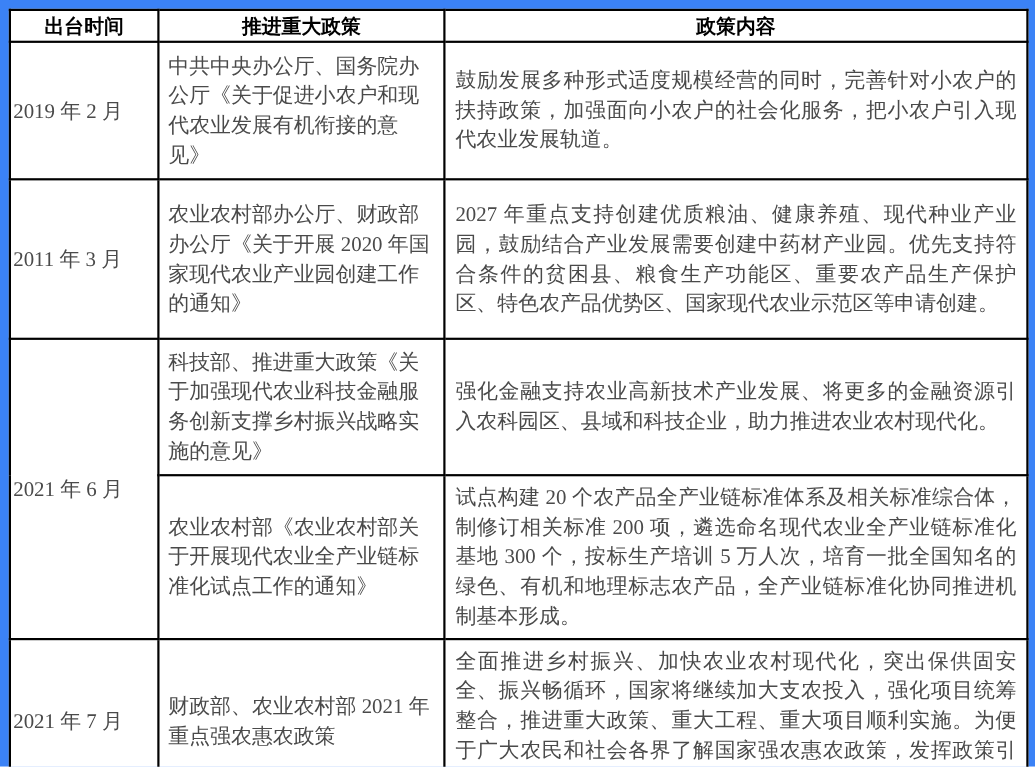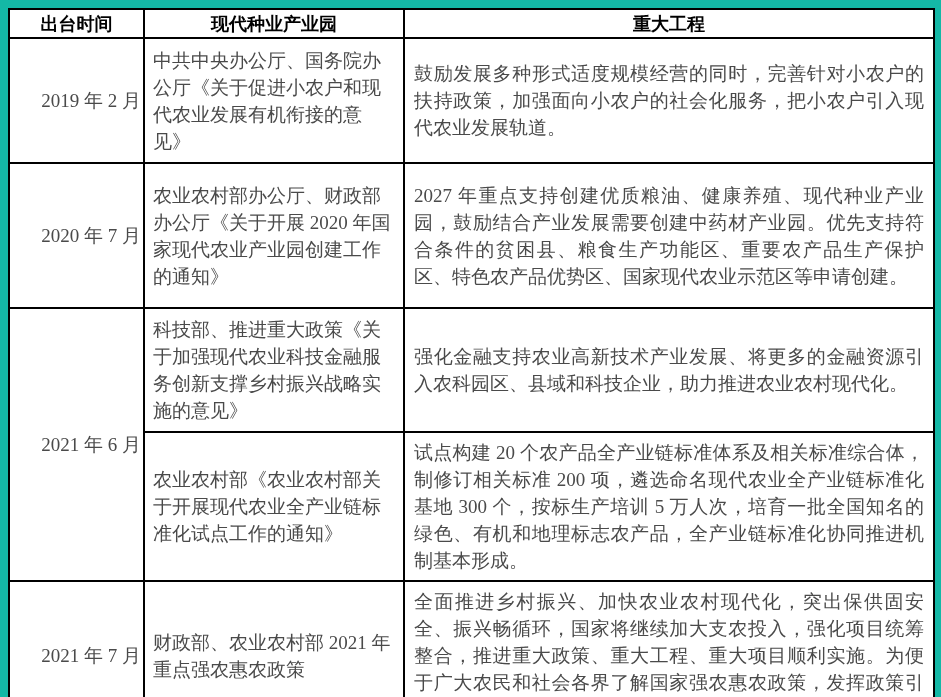--- a/index.html
+++ b/index.html
@@ -7,21 +7,21 @@
     padding: 0;
     background: #ffffff;
     width: 941px;
     height: 697px;
     overflow: hidden;
   }
   .page {
     position: relative;
     width: 941px;
     height: 697px;
-    background: #14b8a6;
+    background: #3b82f6;
   }
   table.policy-table {
     position: absolute;
     left: 8px;
     top: 8px;
     width: 925px;
     border-collapse: collapse;
     table-layout: fixed;
     background: #ffffff;
   }
@@ -42,21 +42,21 @@
     text-align: center;
     vertical-align: middle;
     height: 25px;
     padding: 1px 2px;
     line-height: 22px;
   }
   td.cell-time {
     font-family: "Liberation Serif", "DejaVu Serif", serif;
     font-size: 19px;
     color: #4a4a4a;
-    text-align: right;
+    text-align: left;
     vertical-align: middle;
     padding: 0 2px;
     white-space: nowrap;
   }
   td.cell-policy {
     font-family: "Liberation Serif", "DejaVu Serif", serif;
     font-size: 19px;
     color: #4a4a4a;
     text-align: left;
     vertical-align: middle;
@@ -85,30 +85,30 @@
 <div class="page">
   <table class="policy-table">
     <colgroup>
       <col class="c-time">
       <col class="c-policy">
       <col class="c-content">
     </colgroup>
     <tbody>
       <tr class="row-header">
         <th>出台时间</th>
-        <th>现代种业产业园</th>
-        <th>重大工程</th>
+        <th>推进重大政策</th>
+        <th>政策内容</th>
       </tr>
       <tr class="row-1">
         <td class="cell-time">2019 年 2 月</td>
         <td class="cell-policy">中共中央办公厅、国务院办公厅《关于促进小农户和现代农业发展有机衔接的意见》</td>
         <td class="cell-content">鼓励发展多种形式适度规模经营的同时，完善针对小农户的扶持政策，加强面向小农户的社会化服务，把小农户引入现代农业发展轨道。</td>
       </tr>
       <tr class="row-2">
-        <td class="cell-time">2020 年 7 月</td>
+        <td class="cell-time">2011 年 3 月</td>
         <td class="cell-policy">农业农村部办公厅、财政部办公厅《关于开展 2020 年国家现代农业产业园创建工作的通知》</td>
         <td class="cell-content">2027 年重点支持创建优质粮油、健康养殖、现代种业产业园，鼓励结合产业发展需要创建中药材产业园。优先支持符合条件的贫困县、粮食生产功能区、重要农产品生产保护区、特色农产品优势区、国家现代农业示范区等申请创建。</td>
       </tr>
       <tr class="row-3">
         <td class="cell-time" rowspan="2">2021 年 6 月</td>
         <td class="cell-policy">科技部、推进重大政策《关于加强现代农业科技金融服务创新支撑乡村振兴战略实施的意见》</td>
         <td class="cell-content">强化金融支持农业高新技术产业发展、将更多的金融资源引入农科园区、县域和科技企业，助力推进农业农村现代化。</td>
       </tr>
       <tr class="row-4">
         <td class="cell-policy">农业农村部《农业农村部关于开展现代农业全产业链标准化试点工作的通知》</td>

